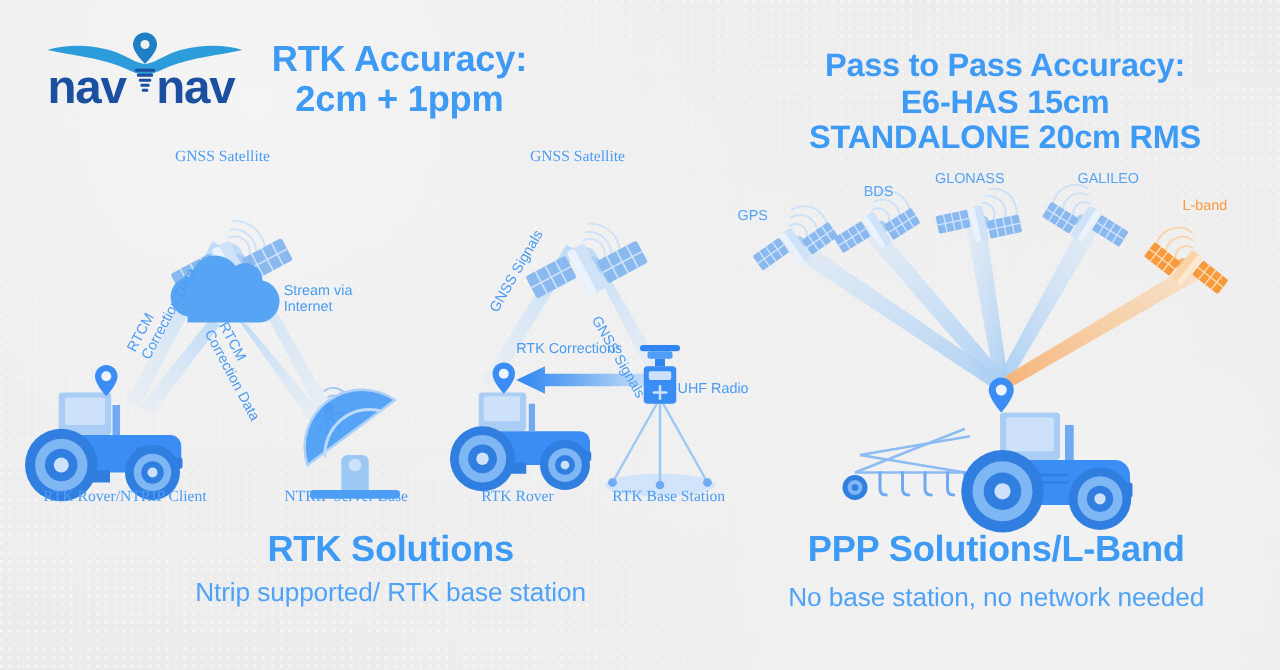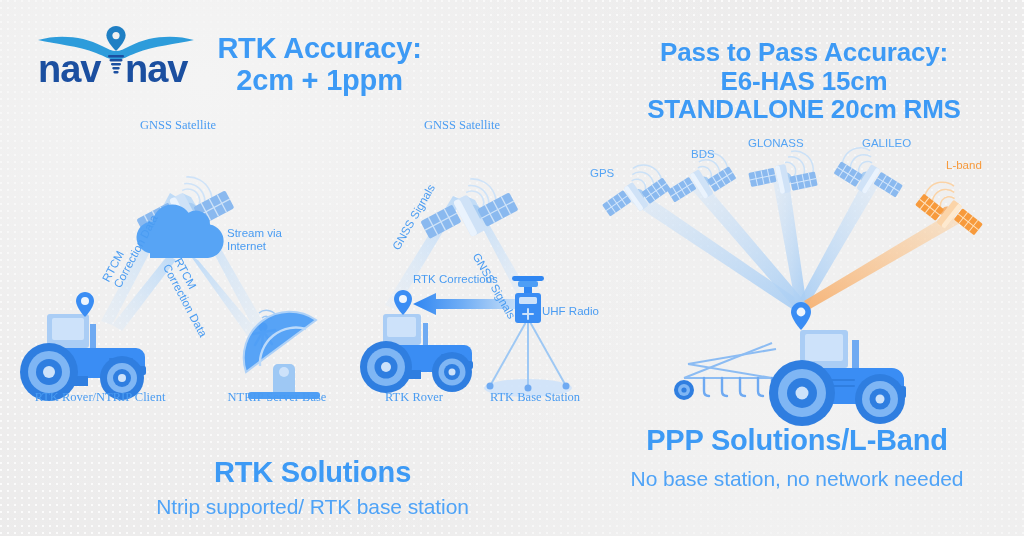--- a/index.html
+++ b/index.html
@@ -602,21 +602,21 @@
       </g>
     </svg>
 
     <div class="abs constlabel noselect" style="left:14px;top:32px;">GPS</div>
     <div class="abs constlabel noselect" style="left:92px;top:13px;margin-left:23px;">BDS</div>
     <div class="abs constlabel noselect" style="left:172px;top:2px;">GLONASS</div>
     <div class="abs constlabel noselect" style="left:286px;top:2px;">GALILEO</div>
     <div class="abs orangelabel noselect" style="left:370px;top:24px;">L-band</div>
   </div>
 
-  <div class="abs" style="left:60px;top:424px;width:505px;margin-top:32px;">
+  <div class="abs" style="left:60px;top:424px;width:505px;">
     <div class="bigcap noselect">RTK Solutions</div>
     <div class="subcap noselect" style="margin-top:6px;">Ntrip supported/ RTK base station</div>
   </div>
 
   <div class="abs" style="left:570px;top:424px;width:454px;">
     <div class="bigcap noselect">PPP Solutions/L-Band</div>
     <div class="subcap noselect" style="margin-top:10px;">No base station, no network needed</div>
   </div>
 
 </div>

